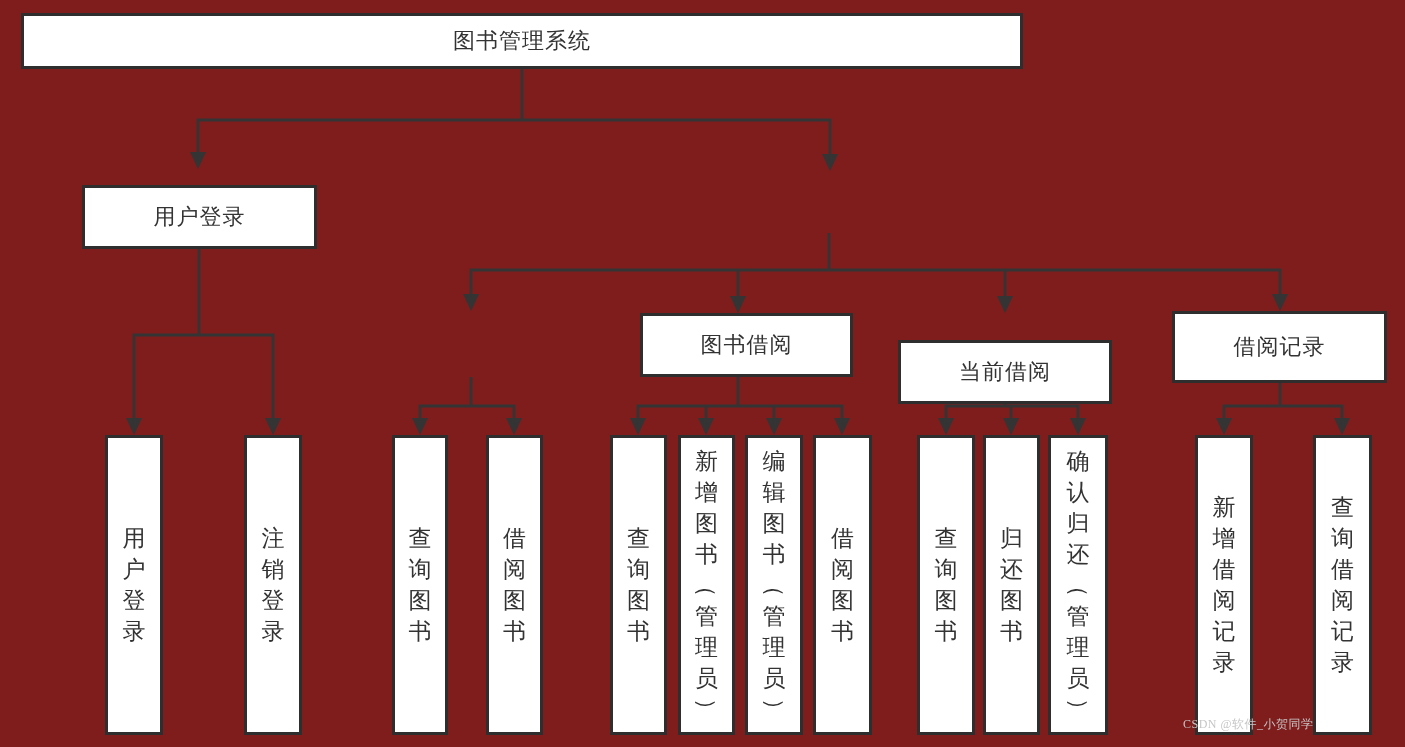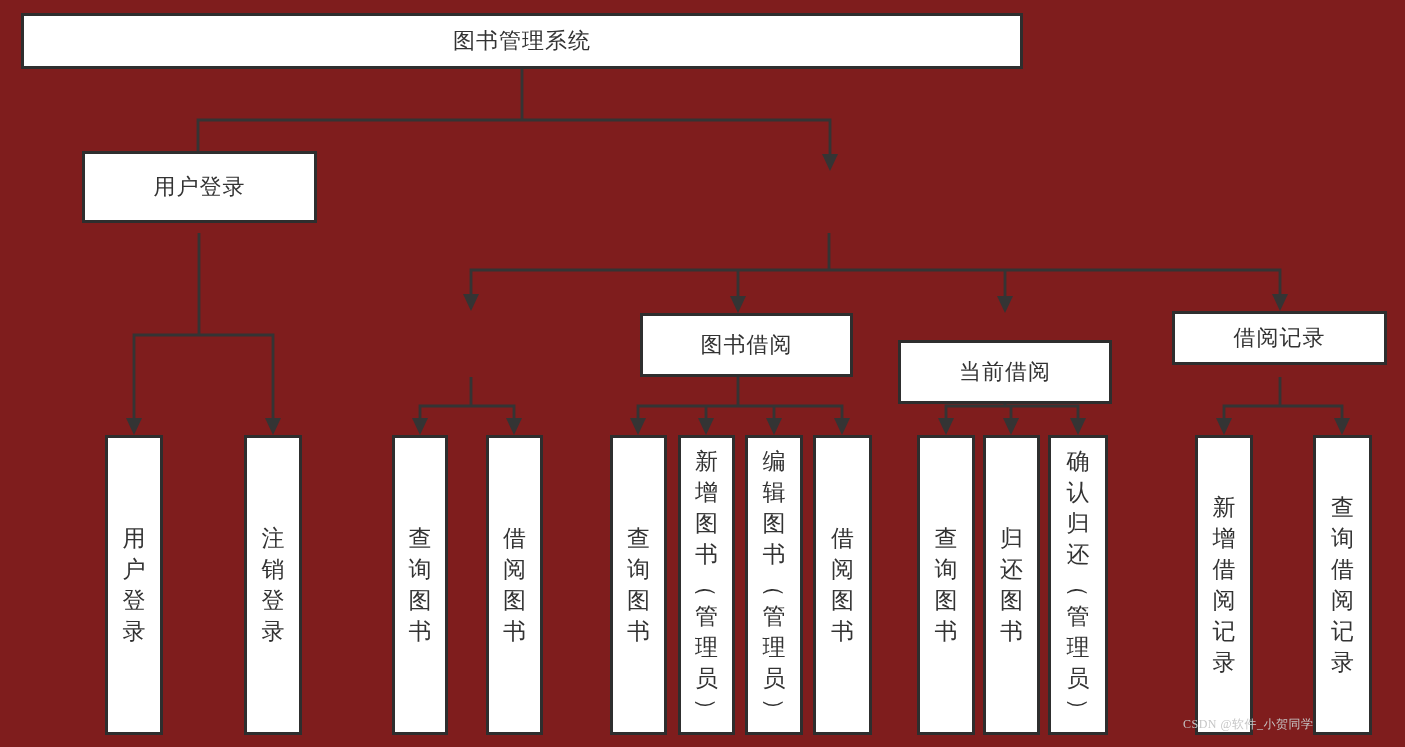--- a/index.html
+++ b/index.html
@@ -84,31 +84,31 @@
       <path d="M1078 435 l-8 -17 h16 z"></path>
       <path d="M1224 435 l-8 -17 h16 z"></path>
       <path d="M1342 435 l-8 -17 h16 z"></path>
     </g>
   </svg>
 
   <div class="node" style="left:21px;top:13px;width:1002px;height:56px;">
     <span class="hlabel">图书管理系统</span>
   </div>
 
-  <div class="node" style="left:82px;top:151px;width:235px;height:72px;align-items:center;">
+  <div class="node" style="left:82px;top:185px;width:235px;height:64px;align-items:center;">
     <span class="hlabel">用户登录</span>
   </div>
 
   <div class="node" style="left:632px;top:313px;width:213px;height:64px;margin-left:8px;">
     <span class="hlabel">图书借阅</span>
   </div>
   <div class="node" style="left:898px;top:313px;width:214px;height:64px;margin-top:27px;">
     <span class="hlabel">当前借阅</span>
   </div>
-  <div class="node" style="left:1172px;top:311px;width:215px;height:54px;">
+  <div class="node" style="left:1172px;top:311px;width:215px;height:72px;">
     <span class="hlabel">借阅记录</span>
   </div>
 
   <div class="node leaf" style="left:105px;top:435px;width:58px;height:300px;">
       <span class="vchar">用</span>
       <span class="vchar">户</span>
       <span class="vchar">登</span>
       <span class="vchar">录</span>
     </div>
   <div class="node leaf" style="left:244px;top:435px;width:58px;height:300px;">

